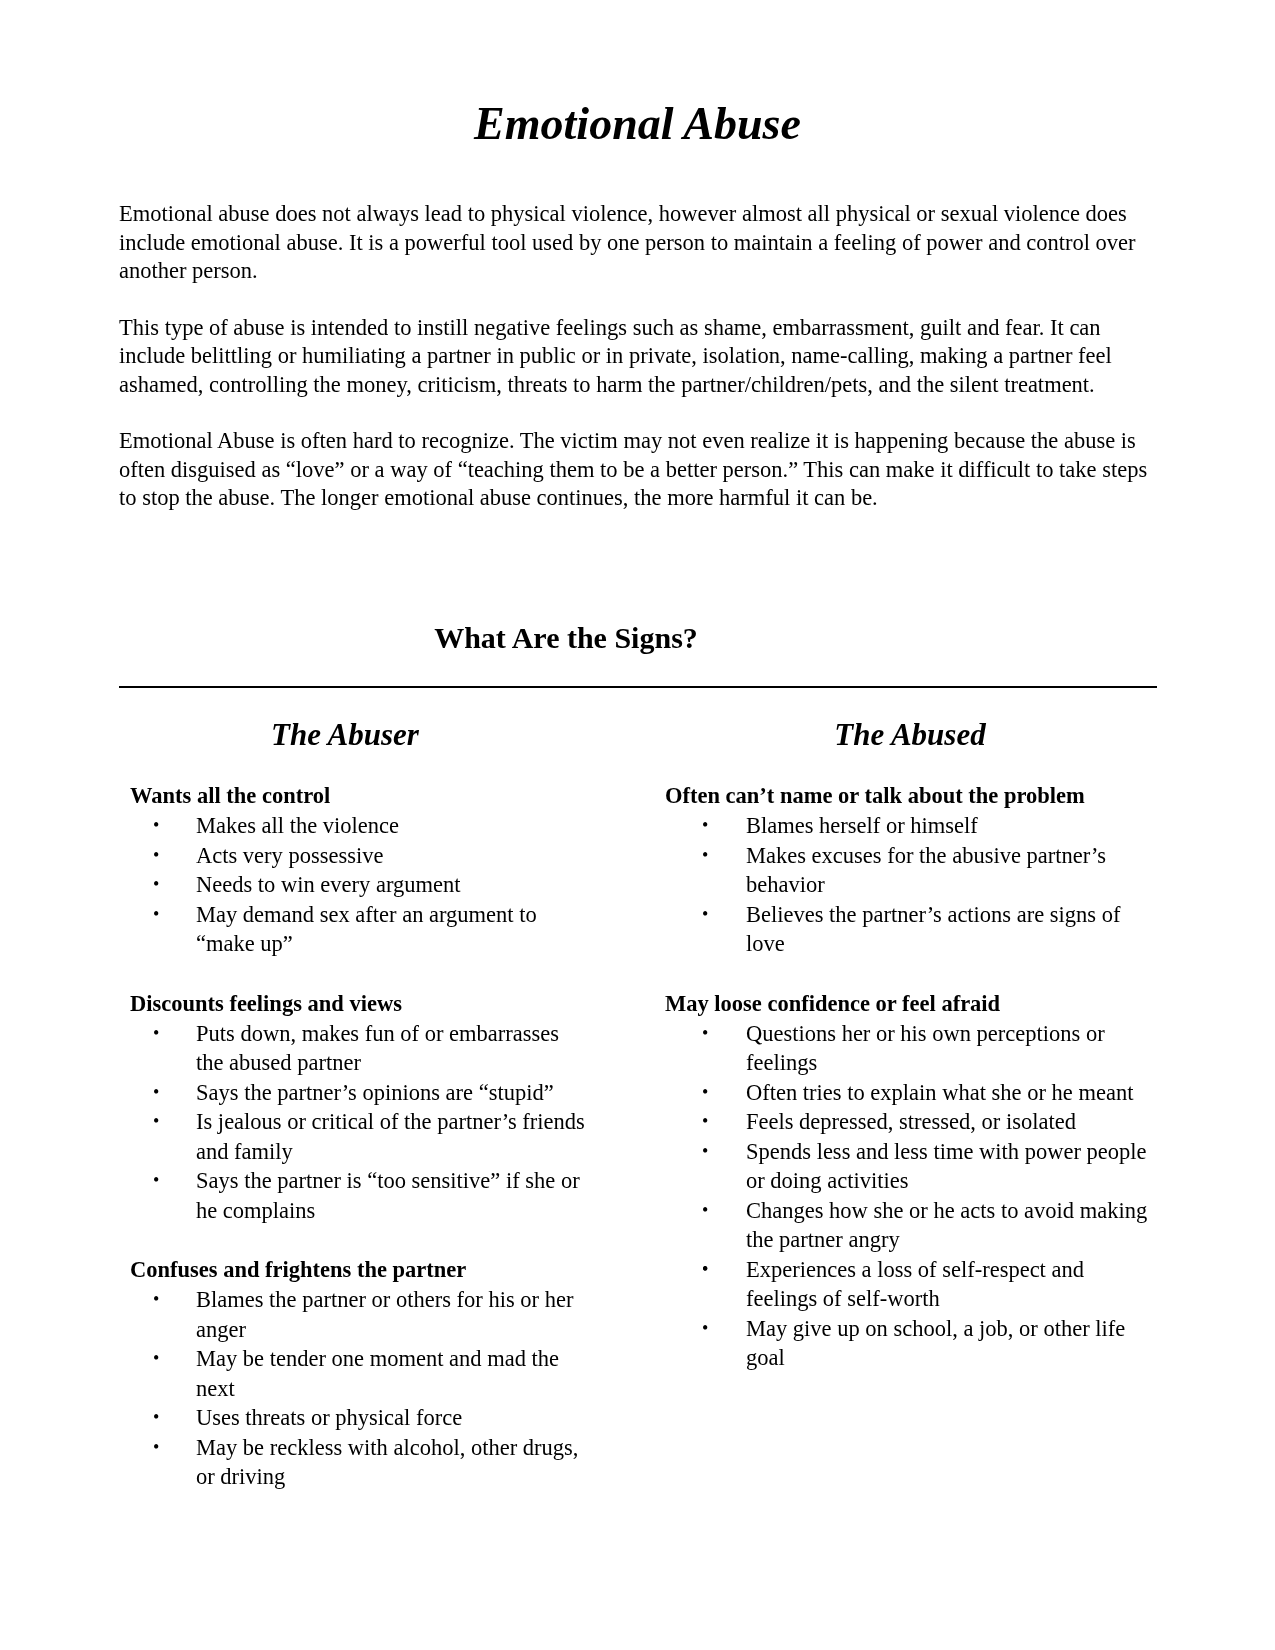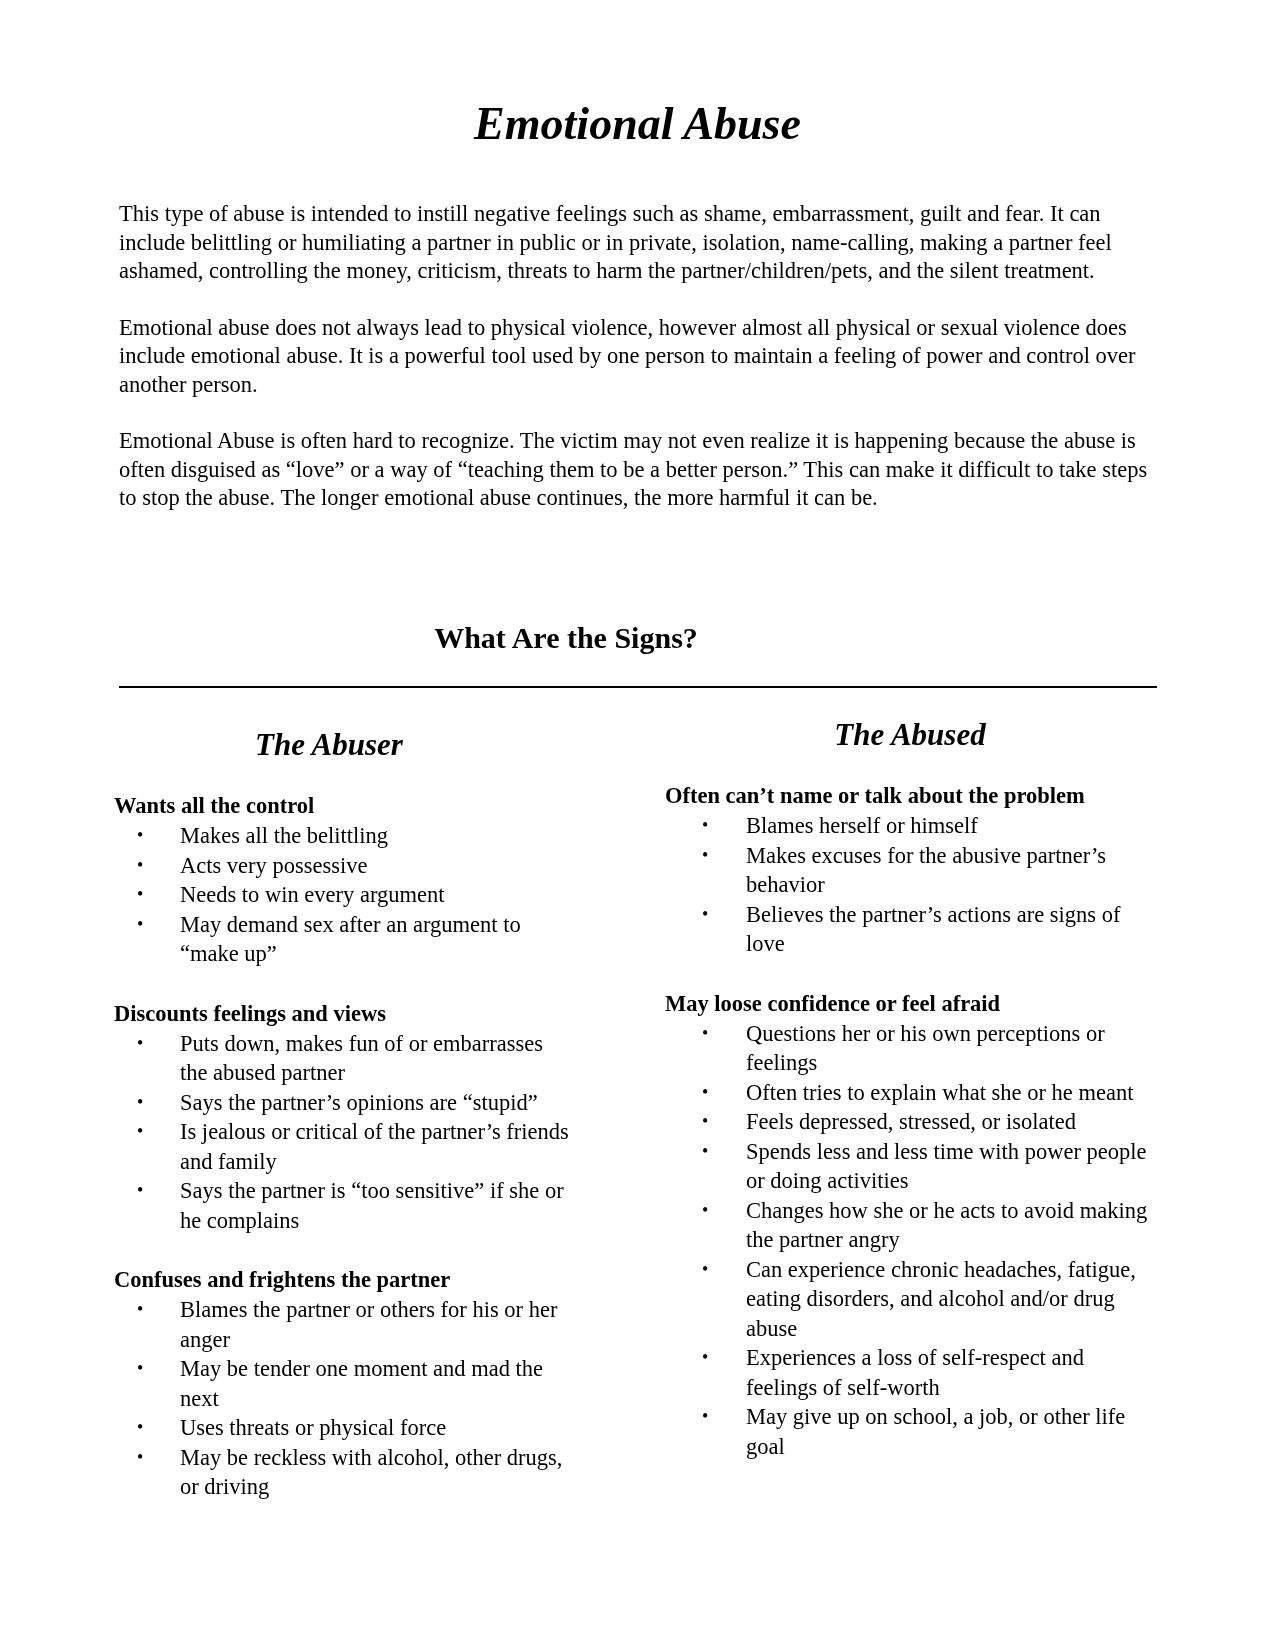--- a/index.html
+++ b/index.html
@@ -18,21 +18,21 @@
   .intro p { margin: 0 0 28px 0; }
   .signs-heading {
     position: absolute; top: 620px; left: 0; width: 1132px; text-align: center;
     font-size: 30px; font-weight: bold; margin: 0; line-height: 1.2;
   }
   .rule {
     position: absolute; top: 686px; left: 119px; width: 1038px; height: 0;
     border-top: 2px solid #000;
   }
   .col { position: absolute; top: 716px; }
-  .col-left { left: 124px; width: 450px; margin-top: 10px; }
+  .col-left { left: 140px; width: 450px; }
   .col-right { left: 680px; width: 480px; }
   .col-title {
     text-align: center; font-size: 31px; font-weight: bold; font-style: italic;
     margin: 0 0 28px 0; line-height: 1.2;
   }
   .col-left .col-title { width: 440px; margin-left: -15px; }
   .col-right .col-title { width: 480px; margin-left: -10px; }
   .group { margin-bottom: 30px; }
   .group-heading {
     font-size: 22.5px; font-weight: bold; line-height: 30px; text-align: left; margin: 0;
@@ -48,35 +48,35 @@
     position: absolute; left: 13px; top: 0; font-size: 18px; line-height: 29.5px;
   }
   .col-right .bullet { left: 22px; }
 </style>
 </head>
 <body>
 
 <h1 class="page-title">Emotional Abuse</h1>
 
 <div class="intro">
+  <p>Emotional abuse does not always lead to physical violence, however almost all physical or sexual violence does include emotional abuse. It is a powerful tool used by one person to maintain a feeling of power and control over another person.</p>
   <p>This type of abuse is intended to instill negative feelings such as shame, embarrassment, guilt and fear. It can include belittling or humiliating a partner in public or in private, isolation, name-calling, making a partner feel ashamed, controlling the money, criticism, threats to harm the partner/children/pets, and the silent treatment.</p>
-  <p>Emotional abuse does not always lead to physical violence, however almost all physical or sexual violence does include emotional abuse. It is a powerful tool used by one person to maintain a feeling of power and control over another person.</p>
   <p>Emotional Abuse is often hard to recognize.  The victim may not even realize it is happening because the abuse is often disguised as “love” or a way of “teaching them to be a better person.”  This can make it difficult to take steps to stop the abuse.  The longer emotional abuse continues, the more harmful it can be.</p>
 </div>
 
 <h2 class="signs-heading">What Are the Signs?</h2>
 <div class="rule"></div>
 
 <div class="col col-left">
   <h3 class="col-title">The Abuser</h3>
 
   <div class="group">
     <div class="group-heading">Wants all the control</div>
     <ul>
-      <li><span class="bullet">•</span><span>Makes all the belittling</span></li>
+      <li><span class="bullet">•</span><span>Makes all the violence</span></li>
       <li><span class="bullet">•</span><span>Acts very possessive</span></li>
       <li><span class="bullet">•</span><span>Needs to win every argument</span></li>
       <li><span class="bullet">•</span><span>May demand sex after an argument to “make up”</span></li>
     </ul>
   </div>
 
   <div class="group">
     <div class="group-heading">Discounts feelings and views</div>
     <ul>
       <li><span class="bullet">•</span><span>Puts down, makes fun of or embarrasses the abused partner</span></li>
@@ -110,18 +110,18 @@
   </div>
 
   <div class="group">
     <div class="group-heading">May loose confidence or feel afraid</div>
     <ul>
       <li><span class="bullet">•</span><span>Questions her or his own perceptions or feelings</span></li>
       <li><span class="bullet">•</span><span>Often tries to explain what she or he meant</span></li>
       <li><span class="bullet">•</span><span>Feels depressed, stressed, or isolated</span></li>
       <li><span class="bullet">•</span><span>Spends less and less time with power people or doing activities</span></li>
       <li><span class="bullet">•</span><span>Changes how she or he acts to avoid making the partner angry</span></li>
-      <li><span class="bullet">•</span><span>Can experience chronic headaches, fatigue, eating disorders, and alcohol and/or drug abuse</span></li>
+      <li><span class="bullet">•</span></li>
       <li><span class="bullet">•</span><span>Experiences a loss of self-respect and feelings of self-worth</span></li>
       <li><span class="bullet">•</span><span>May give up on school, a job, or other life goal</span></li>
     </ul>
   </div>
 </div>
 
 </body></html>

